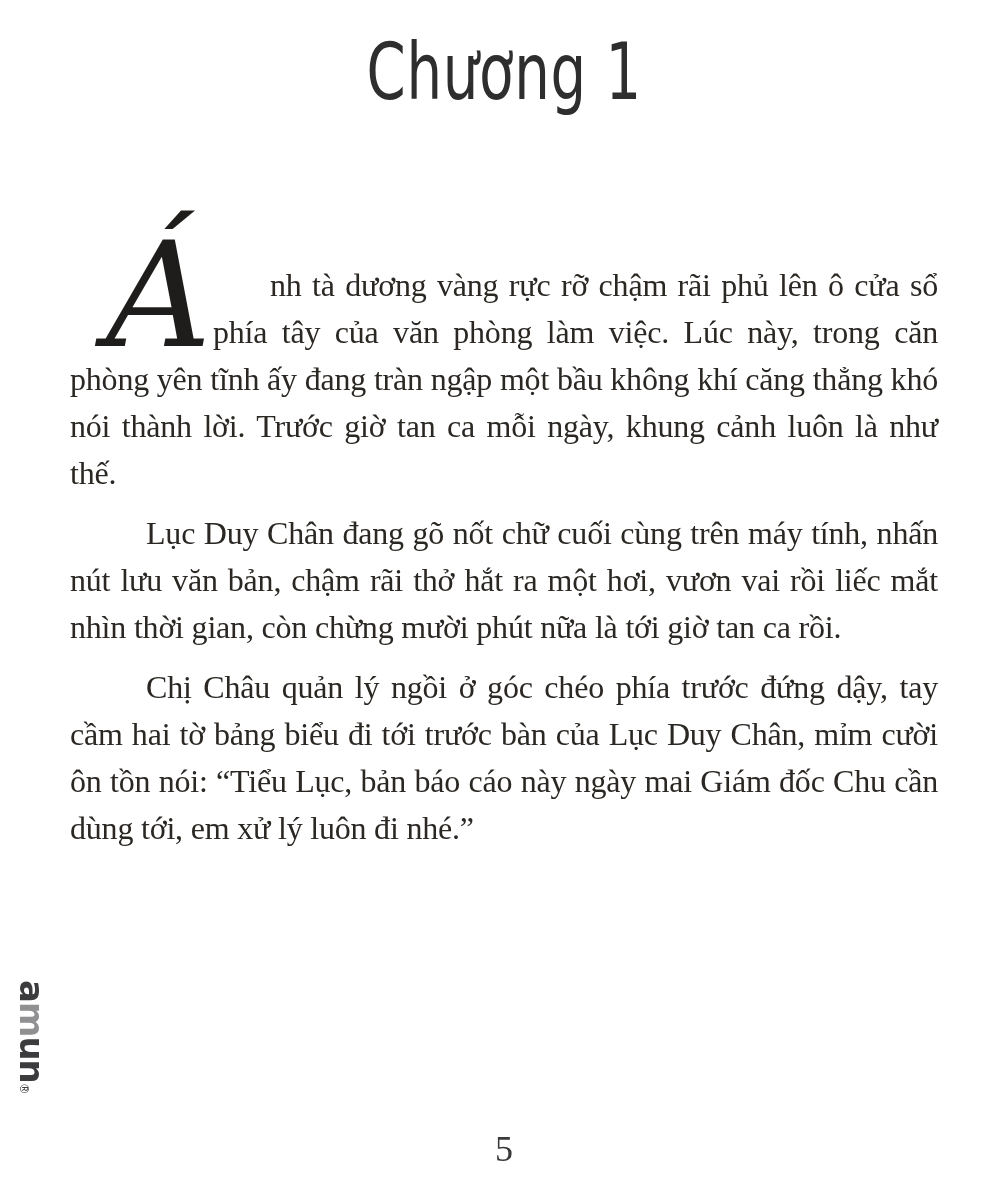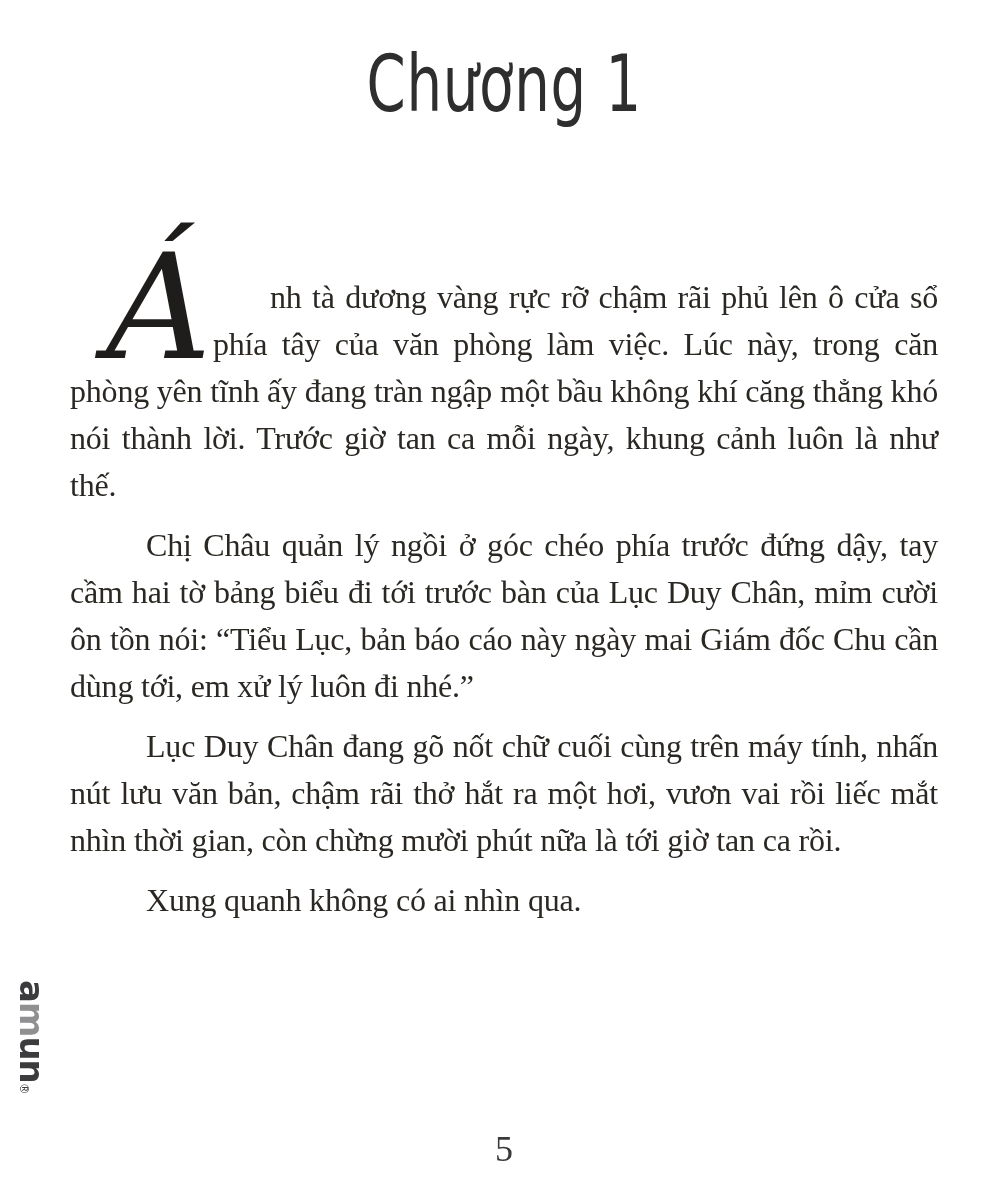--- a/index.html
+++ b/index.html
@@ -37,21 +37,21 @@
     font-size: 12px;
     font-weight: normal;
     color: #3c3c3e;
     letter-spacing: 0;
   }
 
   
   .content {
     position: absolute;
     left: 70px;
-    top: 16px;
+    top: 4px;
     width: 868px;
   }
 
   .title-wrap {
     margin-top: 26px;
     height: 84px;
     line-height: 84px;
     text-align: center;
   }
   .chapter-title {
@@ -127,24 +127,23 @@
   </div>
 
   <div class="body-text">
 
     <p class="first-para">
       <span class="dropcap-box">
           <span class="dropcap-glyph">Á</span>
         </span><span>nh tà dương vàng rực rỡ chậm rãi phủ lên ô cửa sổ phía tây của văn phòng làm việc. Lúc này, trong căn phòng yên tĩnh ấy đang tràn ngập một bầu không khí căng thẳng khó nói thành lời. Trước giờ tan ca mỗi ngày, khung cảnh luôn là như thế.</span>
     </p>
 
+    <p>Lục Duy Chân đang gõ nốt chữ cuối cùng trên máy tính, nhấn nút lưu văn bản, chậm rãi thở hắt ra một hơi, vươn vai rồi liếc mắt nhìn thời gian, còn chừng mười phút nữa là tới giờ tan ca rồi.</p>
+
     <p>Chị Châu quản lý ngồi ở góc chéo phía trước đứng dậy, tay cầm hai tờ bảng biểu đi tới trước bàn của Lục Duy Chân, mỉm cười ôn tồn nói: “Tiểu Lục, bản báo cáo này ngày mai Giám đốc Chu cần dùng tới, em xử lý luôn đi nhé.”</p>
 
-    <p>Lục Duy Chân đang gõ nốt chữ cuối cùng trên máy tính, nhấn nút lưu văn bản, chậm rãi thở hắt ra một hơi, vươn vai rồi liếc mắt nhìn thời gian, còn chừng mười phút nữa là tới giờ tan ca rồi.</p>
-
-    <p>Xung quanh không có ai nhìn qua.</p>
 
 
   </div>
 
 </div>
 
 <div class="page-num">5</div>
 
 </body></html>

